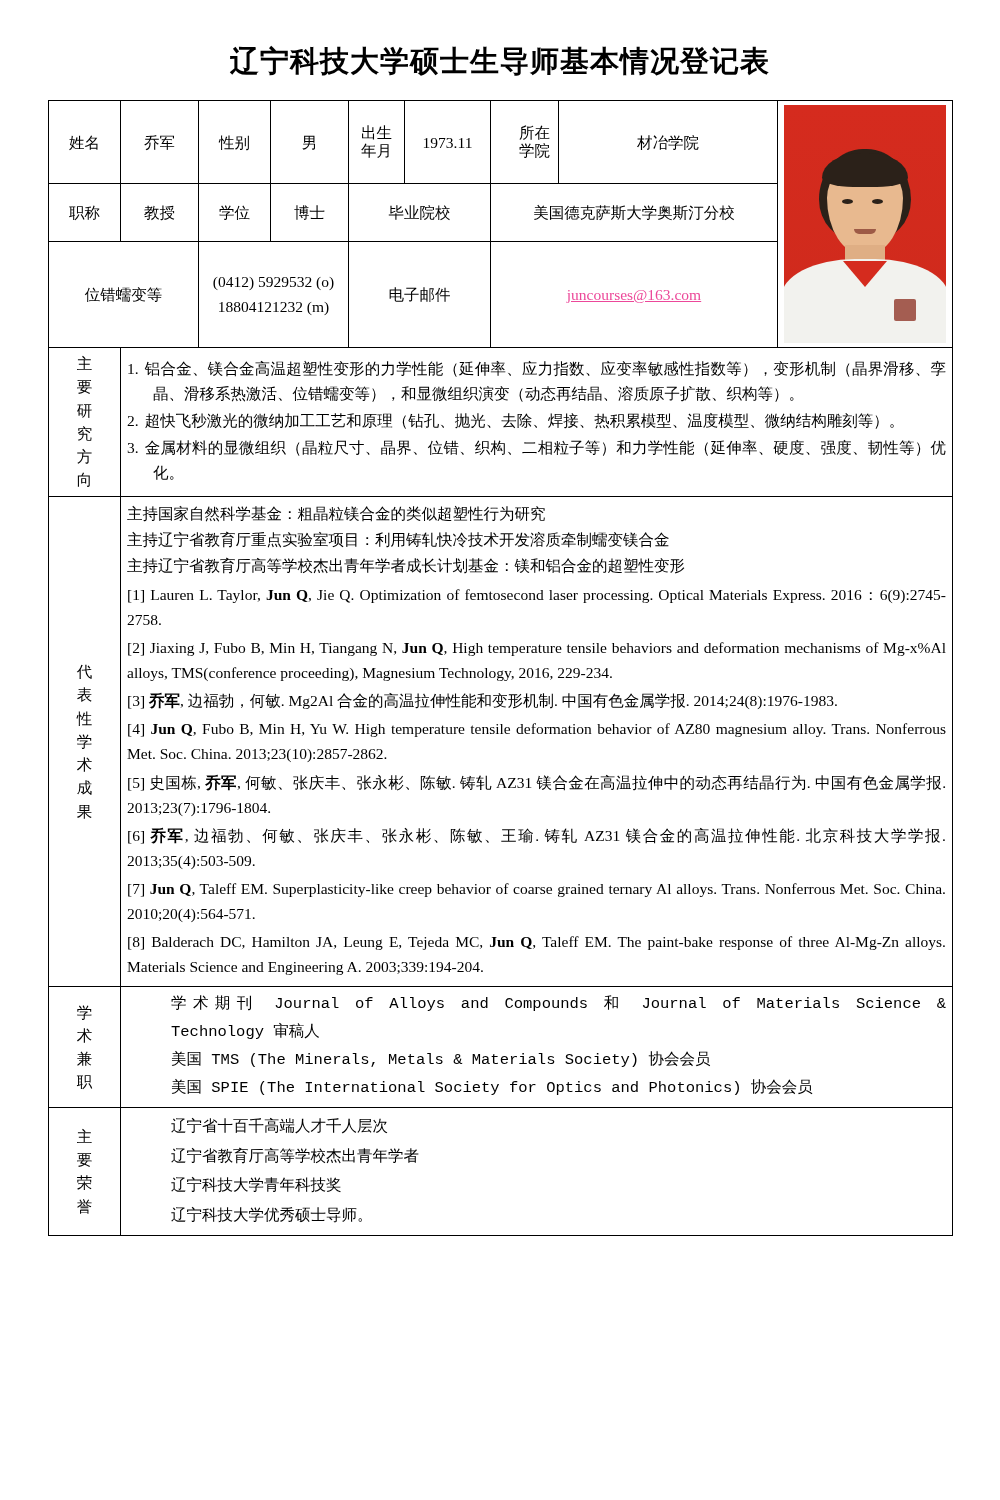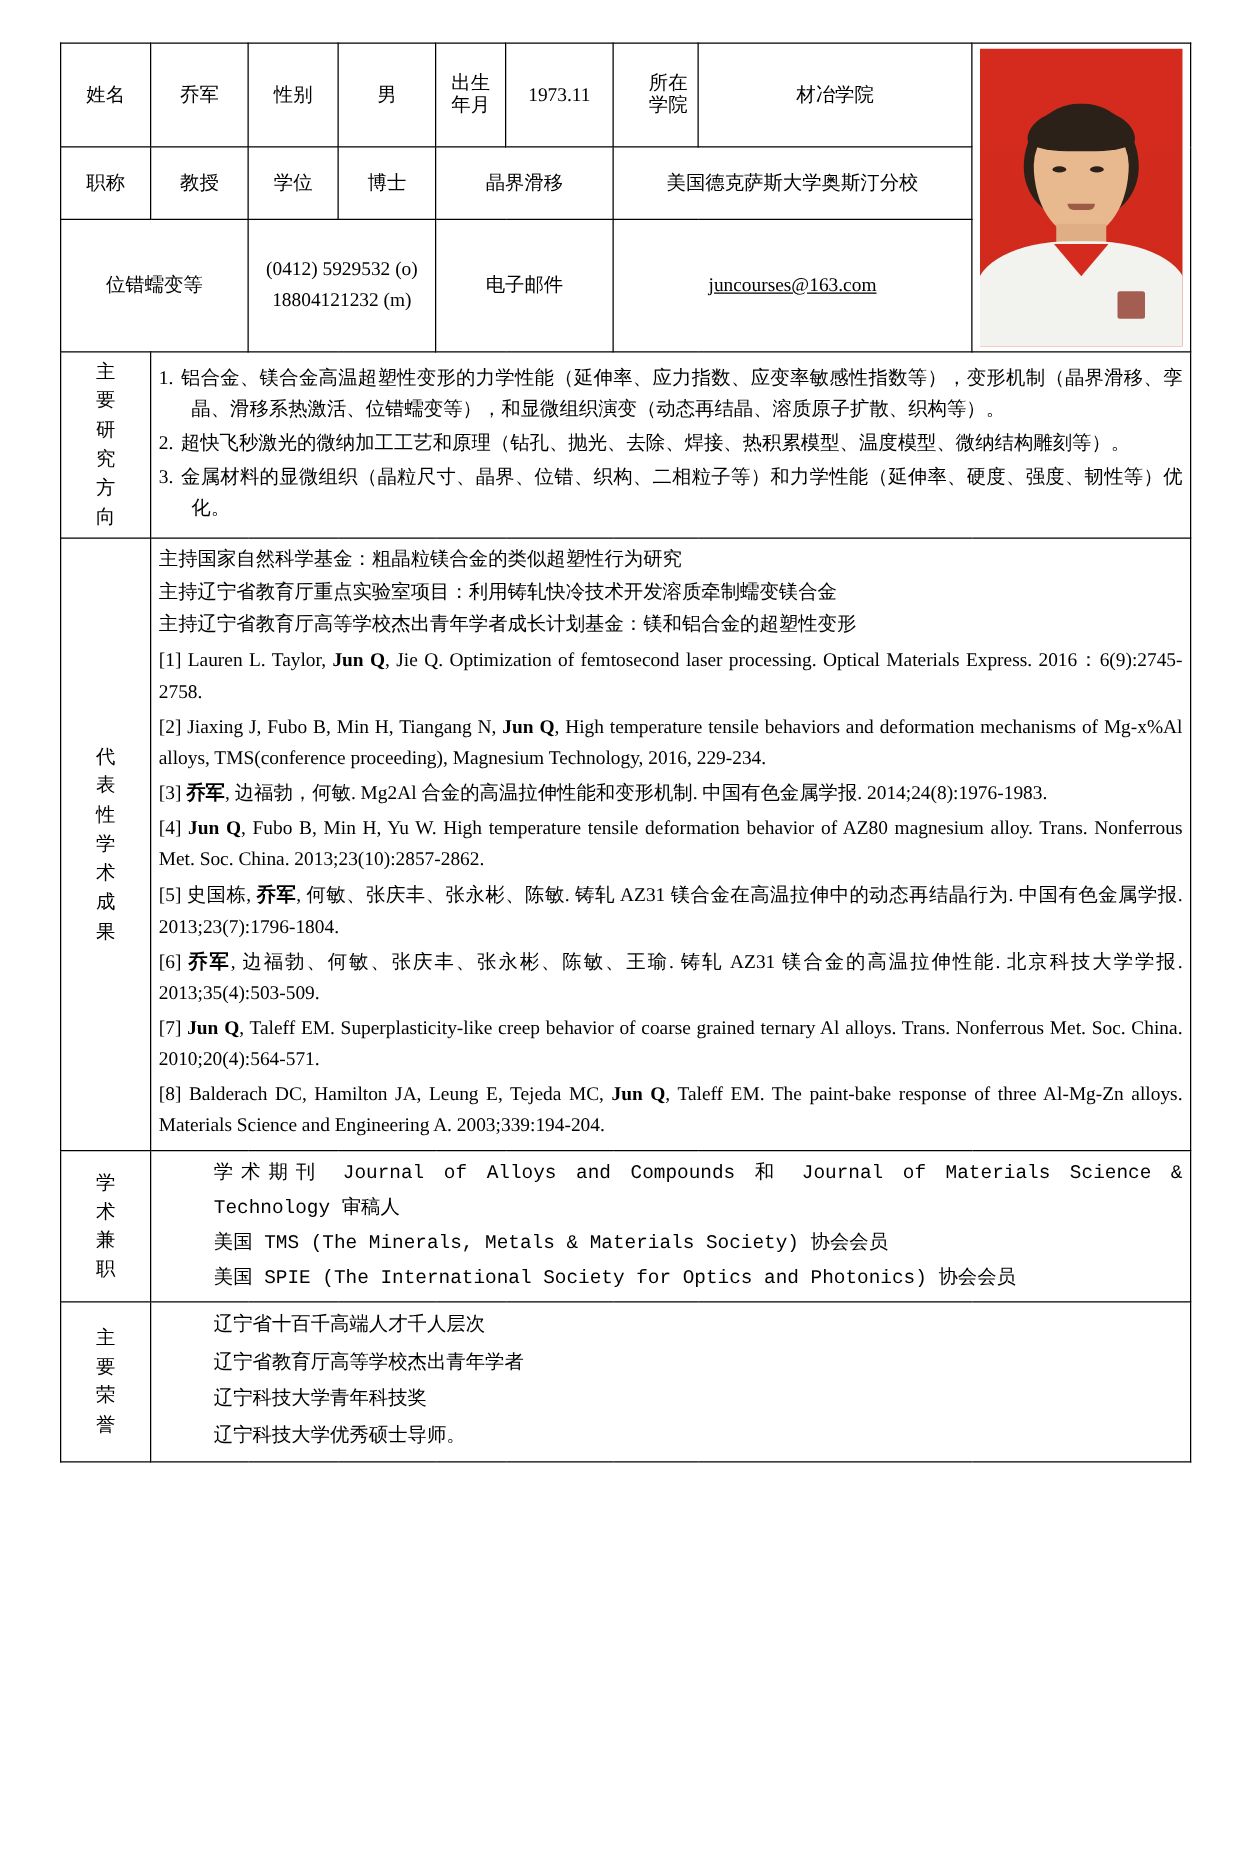--- a/index.html
+++ b/index.html
@@ -153,21 +153,21 @@
     right: 30px;
     bottom: 22px;
     width: 22px;
     height: 22px;
     background: #8a2b1c;
     opacity: .75;
     border-radius: 2px;
   }
   .email {
     text-decoration: underline;
-    color: #000000;
+    color: #ec4899;
   }
   .body-text {
     font-size: 15.5px;
     line-height: 1.62;
     text-align: justify;
   }
   .body-text p {
     margin: 0 0 2px 0;
   }
   .num-item {
@@ -178,20 +178,21 @@
   .num-item .n { margin-right: 6px; }
   b { font-weight: bold; }
   .tight p { margin: 0 0 1px 0; }
   .pub p { margin: 0 0 3px 0; }
 </style>
 </head>
 <body>
 
 <div class="page">
 
+  <div class="doc-title">辽宁科技大学硕士生导师基本情况登记表</div>
 
   <table class="main">
     <colgroup>
       <col style="width:72px">
       <col style="width:78px">
       <col style="width:72px">
       <col style="width:78px">
       <col style="width:56px">
       <col style="width:86px">
       <col style="width:68px">
@@ -229,21 +230,21 @@
             <div class="ph-logo"></div>
           </div>
         </td>
       </tr>
 
       <tr>
         <td class="ctr">职称</td>
         <td class="ctr">教授</td>
         <td class="ctr">学位</td>
         <td class="ctr">博士</td>
-        <td class="ctr" colspan="2">晶界滑移</td>
+        <td class="ctr" colspan="2">毕业院校</td>
         <td class="ctr" colspan="2">美国德克萨斯大学奥斯汀分校</td>
       </tr>
 
       <tr>
         <td class="ctr" colspan="2">位错蠕变等</td>
         <td class="ctr" colspan="2" style="line-height:1.6;">
           <span>(0412) 5929532 (o)</span><br>
           <span>18804121232 (m)</span>
         </td>
         <td class="ctr" colspan="2">电子邮件</td>

